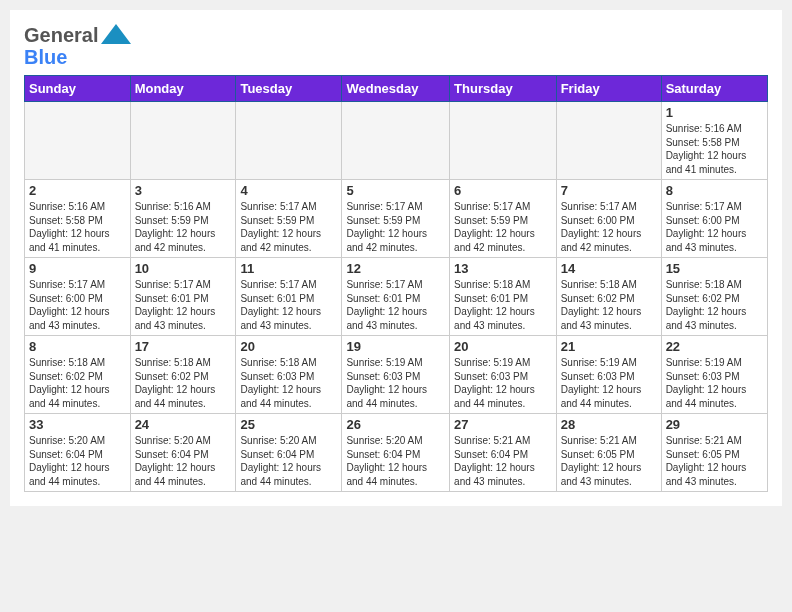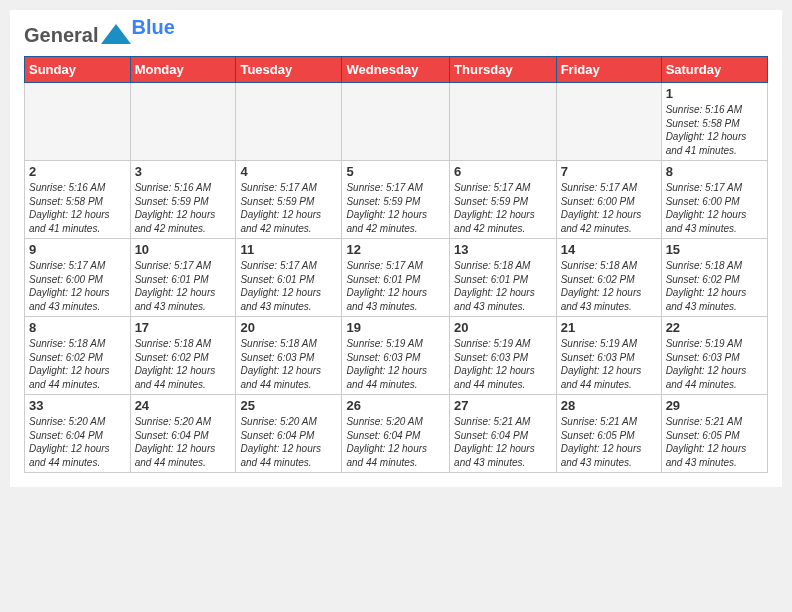--- a/index.html
+++ b/index.html
@@ -17,21 +17,21 @@
       padding: 10px 14px 14px;
     }
     .header-top {
       display: flex;
       justify-content: space-between;
       align-items: flex-start;
       margin-bottom: 4px;
     }
     .logo {
       display: flex;
-      flex-direction: row;
+      flex-direction: column;
       align-items: flex-start;
       justify-content: space-between;
     }
     .title-block {
       text-align: right;
     }
     .main-title {
       font-size: 32px;
       font-weight: bold;
       color: #333;
@@ -39,21 +39,21 @@
     .subtitle {
       font-size: 15px;
       color: #333;
     }
     .calendar {
       width: 100%;
       border-collapse: collapse;
       margin-top: 6px;
     }
     .calendar th {
-      background: #ef4444;
+      background: #6d28d9;
       color: #fff;
       font-size: 13px;
       font-weight: bold;
       padding: 5px 4px;
       text-align: left;
       border: 1px solid #1e5a9a;
     }
     .calendar td {
       border: 1px solid #ccc;
       vertical-align: top;
@@ -70,21 +70,20 @@
     .day-number {
       font-size: 13px;
       font-weight: bold;
       color: #333;
       margin-bottom: 2px;
     }
     .day-info {
       font-size: 10px;
       color: #333;
       line-height: 1.35;
-      font-style: italic;
     }
     .last-row td {
       min-height: 50px;
     }
   </style>
 </head>
 <body>
 
 <div class="page">
   <div class="header-top">

